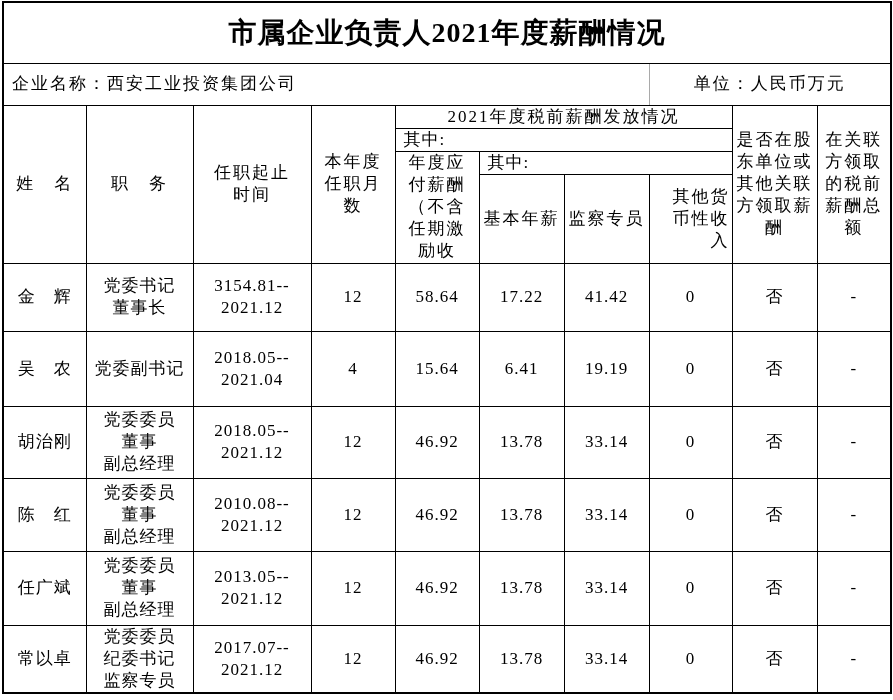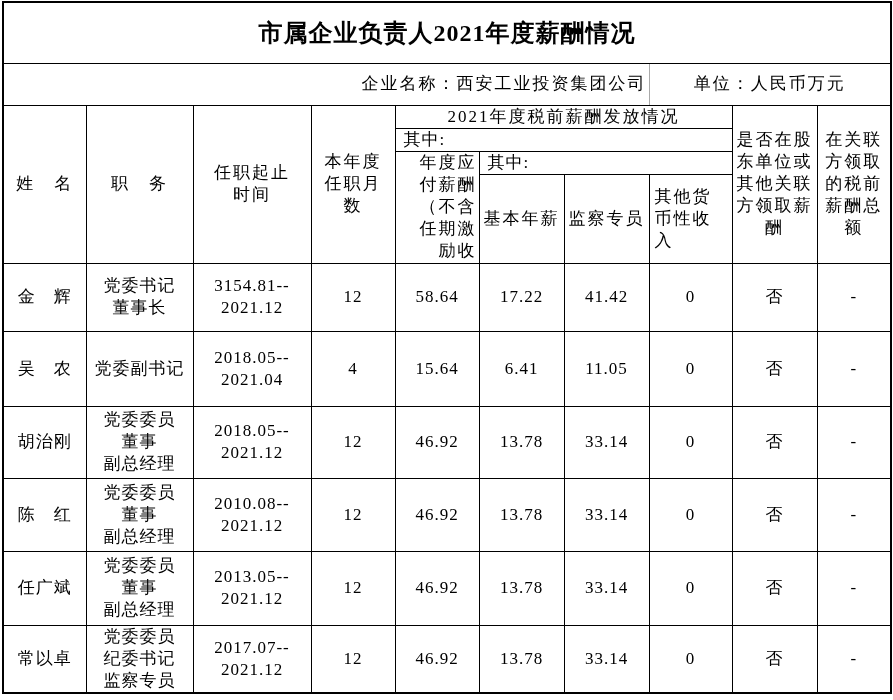--- a/index.html
+++ b/index.html
@@ -6,32 +6,32 @@
   body{width:893px;height:700px;overflow:hidden;
        font-family:"Liberation Serif","DejaVu Serif",serif;color:#000;}
   table.main{border-collapse:collapse;table-layout:fixed;
              width:889px;margin:1px 0 0 2px;border:2px solid #000;}
   td{border:1px solid #000;font-size:17px;line-height:22px;
      text-align:center;vertical-align:middle;padding:0 2px;
      overflow:hidden;letter-spacing:1px;}
   .pre{white-space:pre-line;margin-left:26px;}
   
   tr.r-title{height:61px;}
-  td.title-cell{font-size:24px;font-weight:bold;letter-spacing:1px;line-height:30px;}
+  td.title-cell{font-size:28px;font-weight:bold;letter-spacing:1px;line-height:30px;}
   
   tr.r-info{height:42px;}
-  td.info-left{text-align:right;padding-left:8px;letter-spacing:2px;
+  td.info-left{text-align:left;padding-left:8px;letter-spacing:2px;
                border-right:1px solid #a9a9a9;}
   td.info-right{border-left:1px solid #1d4ed8;letter-spacing:2px;}
   
   tr.h1{height:22px;} tr.h2{height:22px;} tr.h3{height:23px;} tr.h4{height:89px;}
   td.hc{letter-spacing:2px;}
   td.hl{text-align:left;padding-left:8px;letter-spacing:1px;vertical-align:middle;}
-  td.payable{vertical-align:top;letter-spacing:2px;line-height:22px;text-align:right;}
-  td.other{text-align:left;padding-left:5px;letter-spacing:2px;}
+  td.payable{vertical-align:top;letter-spacing:2px;line-height:22px;}
+  td.other{text-align:right;padding-left:5px;letter-spacing:2px;}
   
   tr.dr0{height:68px;} tr.dr1{height:75px;} tr.dr2{height:72px;}
   tr.dr3{height:73px;} tr.dr4{height:74px;} tr.dr5{height:66px;}
 </style>
 </head>
 <body>
 
 <table class="main">
   <colgroup>
     <col style="width:83px">
@@ -108,21 +108,21 @@
       <td>-</td>
     </tr>
     <tr class="dr1">
       <td>吴　农</td>
       <td class="pre">党委副书记</td>
       <td class="pre">2018.05--
 2021.04</td>
       <td>4</td>
       <td>15.64</td>
       <td>6.41</td>
-      <td>11.05</td>
+      <td>19.19</td>
       <td>0</td>
       <td>否</td>
       <td>-</td>
     </tr>
     <tr class="dr2">
       <td>胡治刚</td>
       <td class="pre">党委委员
 董事
 副总经理</td>
       <td class="pre">2018.05--

